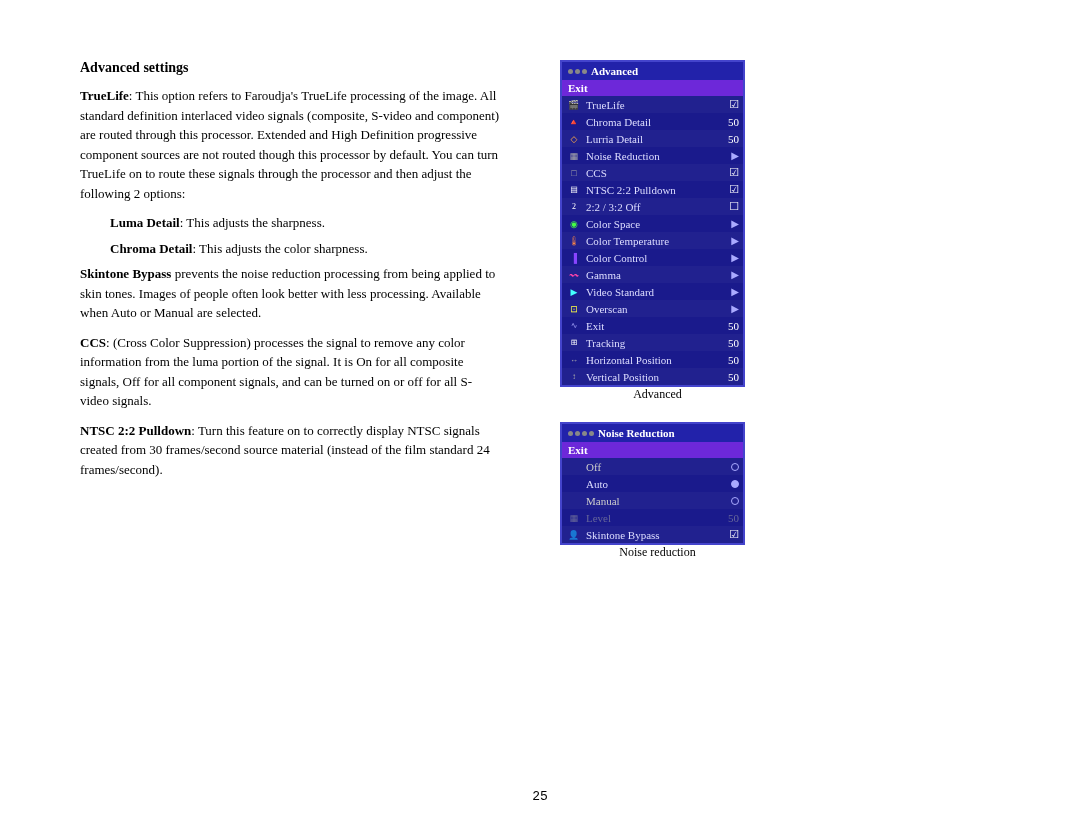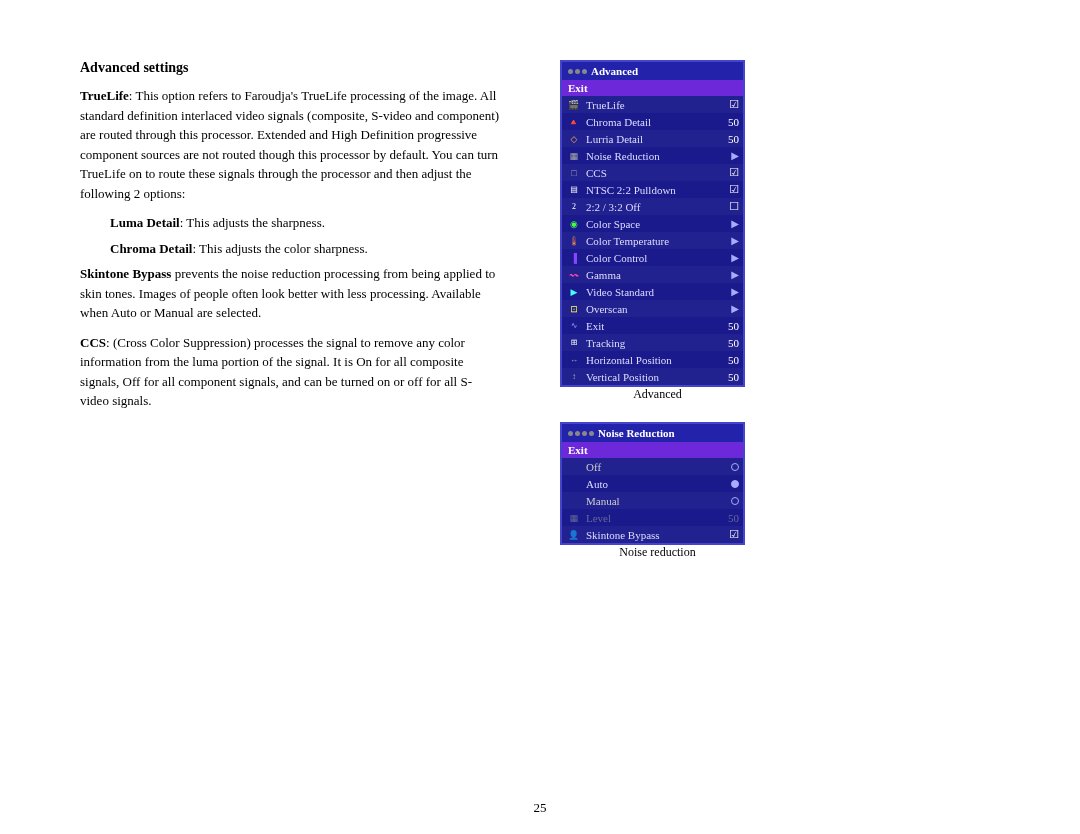--- a/index.html
+++ b/index.html
@@ -48,24 +48,25 @@
 
     p .bold { font-weight: bold; }
 
     .indent {
       margin-left: 30px;
       margin-bottom: 6px;
     }
 
     .page-number {
       position: absolute;
-      bottom: 18px;
+      bottom: 30px;
       left: 50%;
       transform: translateX(-50%);
       font-size: 13px;
+      font-family: Liberation Mono, monospace;
     }
 
     
     .osd-wrapper {
       display: flex;
       flex-direction: column;
       align-items: flex-end;
       margin-bottom: 20px;
     }
 
@@ -206,20 +207,23 @@
 
 
     <p>
       <span class="bold">Skintone Bypass</span><span> prevents the noise reduction processing from being applied to skin tones. Images of people often look better with less processing. Available when Auto or Manual are selected.</span>
     </p>
 
     <p>
       <span class="bold">CCS</span><span>: (Cross Color Suppression) processes the signal to remove any color information from the luma portion of the signal. It is On for all composite signals, Off for all component signals, and can be turned on or off for all S-video signals.</span>
     </p>
 
+    <p>
+      <span class="bold">NTSC 2:2 Pulldown</span><span>: Turn this feature on to correctly display NTSC signals created from 30 frames/second source material (instead of the film standard 24 frames/second).</span>
+    </p>
 
 
   </div>
 
   <div class="right-area">
 
     <div class="osd-wrapper">
       <div class="osd-menu">
 
         <div class="osd-title-bar">

